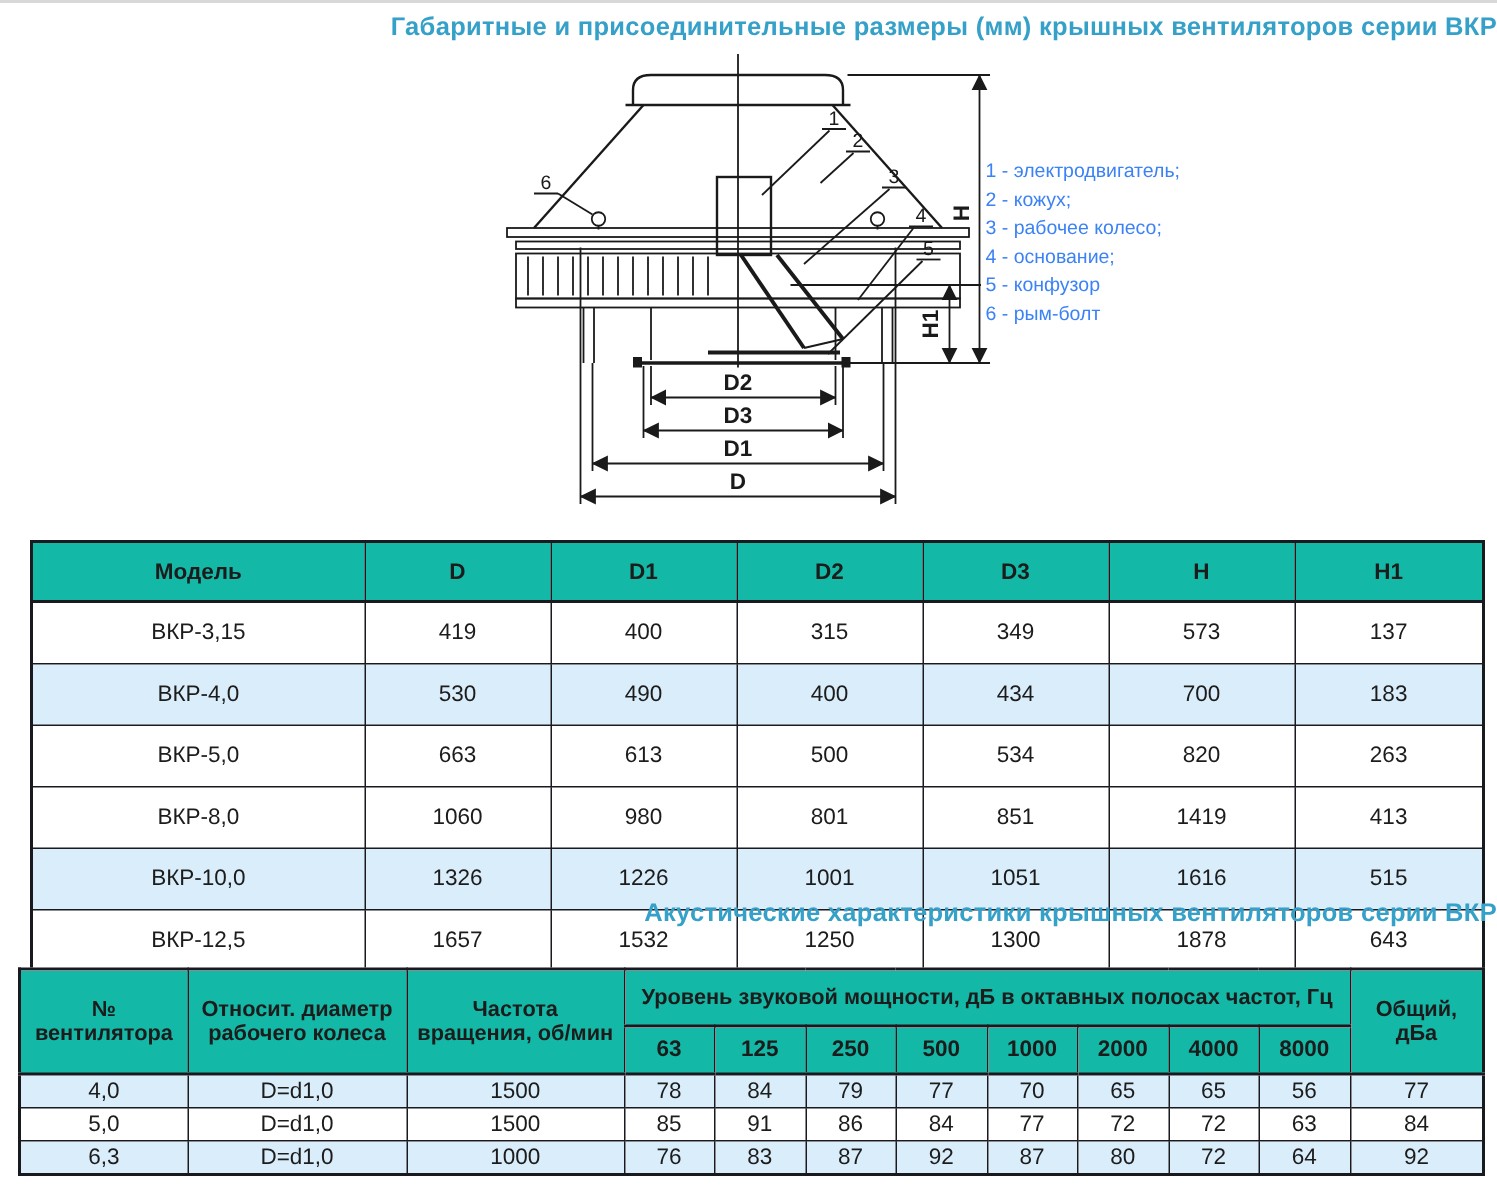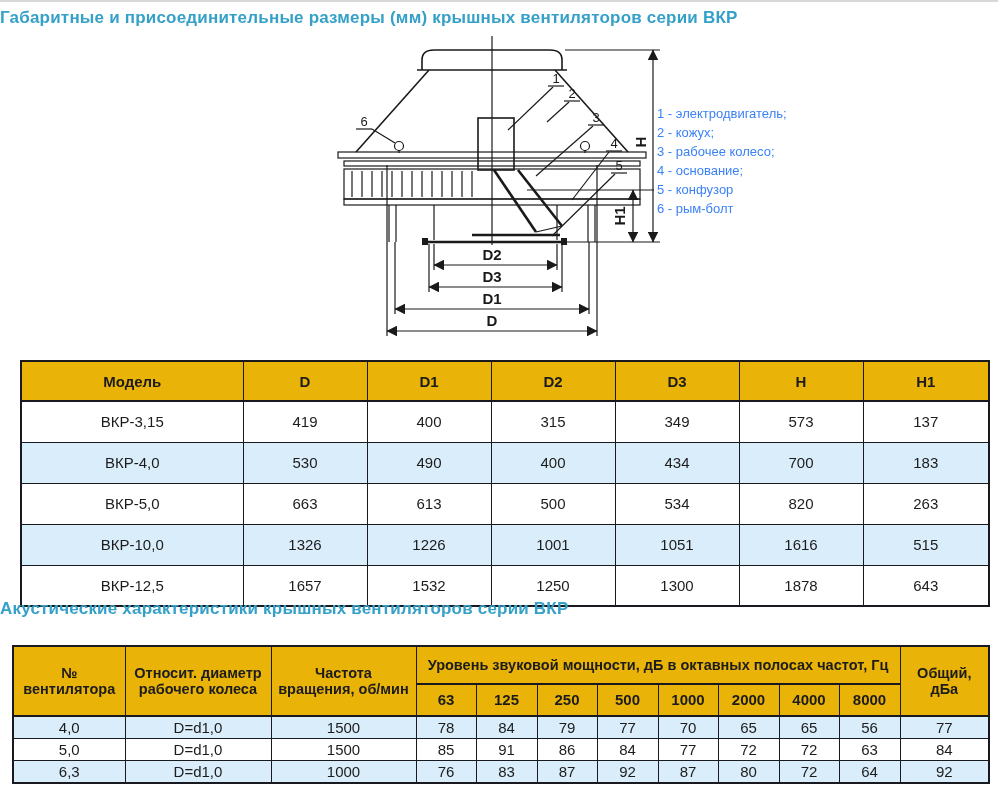--- a/index.html
+++ b/index.html
@@ -5,40 +5,40 @@
   * { margin:0; padding:0; box-sizing:border-box; }
   body { background:#e9e9e9; font-family:"Liberation Sans", sans-serif; }
   .page {
     position:relative; width:998px; height:800px; margin:0 auto;
     background:#ffffff; overflow:hidden;
     border-top:2px solid #d8d8d8;
     font-family:"Liberation Sans", sans-serif;
     color:#1c1c1c;
   }
   .doc-title {
-    position:absolute; left:0; width:100%; text-align:left;
+    position:absolute; left:0; width:100%; text-align:right;
     font-size:17px; font-weight:bold; color:#35a0c8; letter-spacing:0.2px;
   }
   #title-dimensions { top:6px; }
   #title-acoustics  { top:597px; }
 
   
   #fan-svg { position:absolute; left:322px; top:28px; }
   #diagram-legend {
     position:absolute; left:657px; top:102px;
     font-size:13px; line-height:19px; color:#3b82f6; white-space:nowrap;
   }
 
   
   table { border-collapse:collapse; table-layout:fixed; background:#ffffff; }
   th, td {
     border:1px solid #191920; text-align:center; vertical-align:middle;
     padding:2px 4px; font-size:15px; color:#1c1c1c; overflow:hidden;
   }
-  th { background:#eab308; font-weight:bold; }
+  th { background:#14b8a6; font-weight:bold; }
   tr.stripe td { background:#daedfa; }
 
   #dim-table { position:absolute; top:358px; left:20px; width:968px; border:2px solid #191920; }
   #dim-table thead tr { height:40px; }
   #dim-table tbody tr { height:41px; }
   #dim-table thead th { border-bottom:2px solid #191920; }
 
   #acoustic-table { position:absolute; top:643px; left:12px; width:976px; border:2px solid #191920; }
   #acoustic-table thead tr.h1 { height:38px; }
   #acoustic-table thead tr.h2 { height:32px; }
@@ -237,20 +237,29 @@
           <td>183</td>
         </tr>
         <tr>
           <td>ВКР-5,0</td>
           <td>663</td>
           <td>613</td>
           <td>500</td>
           <td>534</td>
           <td>820</td>
           <td>263</td>
+        </tr>
+        <tr>
+          <td>ВКР-8,0</td>
+          <td>1060</td>
+          <td>980</td>
+          <td>801</td>
+          <td>851</td>
+          <td>1419</td>
+          <td>413</td>
         </tr>
         <tr class="stripe">
           <td>ВКР-10,0</td>
           <td>1326</td>
           <td>1226</td>
           <td>1001</td>
           <td>1051</td>
           <td>1616</td>
           <td>515</td>
         </tr>

